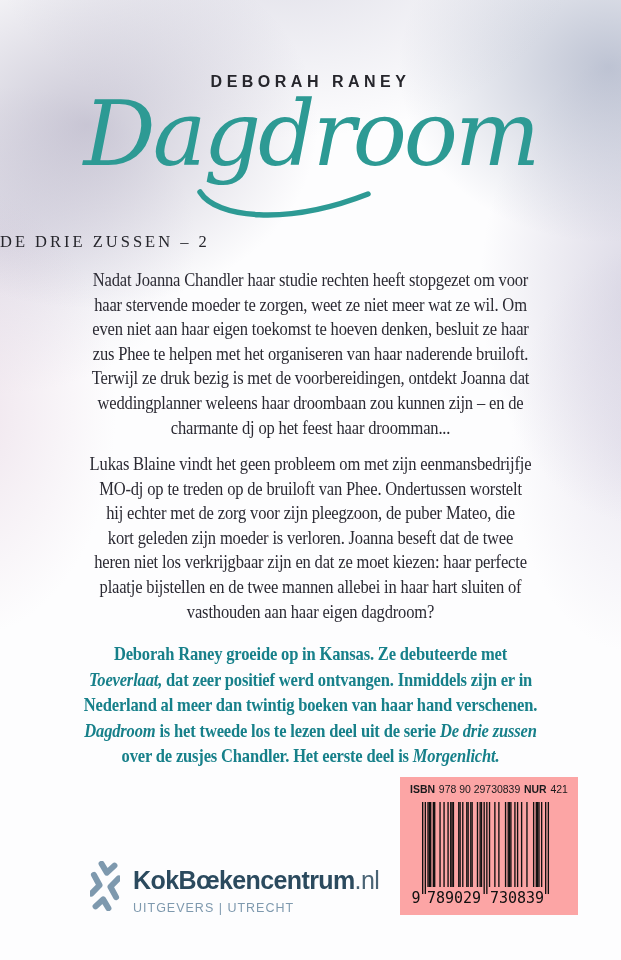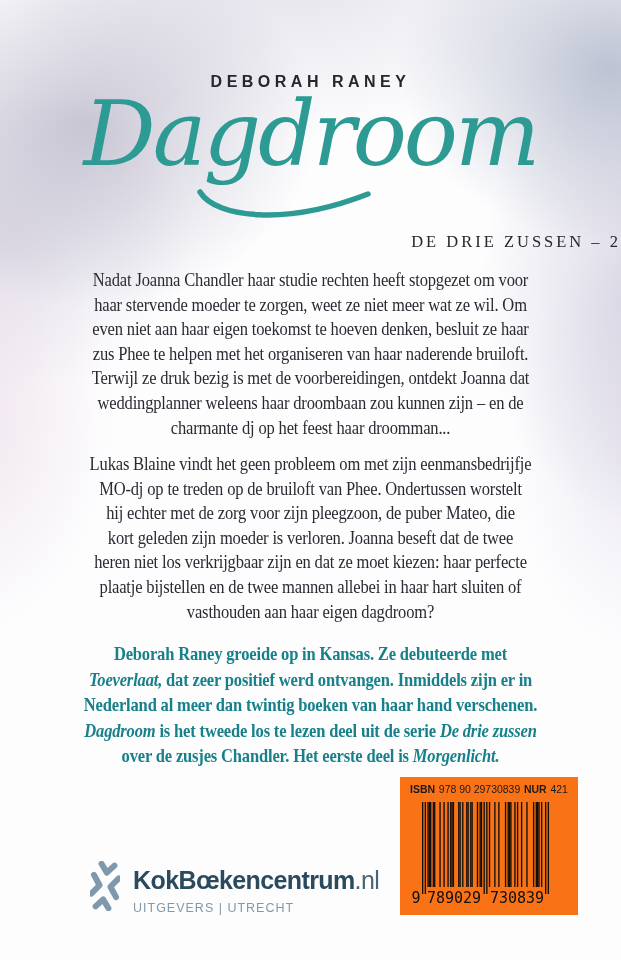--- a/index.html
+++ b/index.html
@@ -32,39 +32,39 @@
     font-family:"Liberation Sans",sans-serif;font-weight:700;
     font-size:16px;letter-spacing:4.5px;color:var(--ink);
   }
   .title{
     position:absolute;top:84px;left:0;width:100%;margin:0;text-align:center;
     font-family:"DejaVu Serif",serif;font-style:italic;font-weight:400;
     font-size:90px;line-height:1.1;letter-spacing:-3px;color:var(--title_teal);
   }
   .swash{position:absolute;top:186px;left:196px;}
   .series{
-    position:absolute;top:232px;left:0;width:100%;text-align:right;
+    position:absolute;top:232px;left:0;width:100%;text-align:left;
     font-size:16.5px;letter-spacing:3px;color:var(--ink);
   }
   .syn{
     position:absolute;left:0;width:621px;margin:0;text-align:center;
     white-space:pre-line;font-size:19px;line-height:24.6px;
     color:#2B2A33;transform:scaleX(0.87);transform-origin:50% 0;
     letter-spacing:-0.2px;
   }
   .p1{top:268px;}
   .p2{top:452px;}
   .bio{
     position:absolute;top:641px;left:0;width:621px;margin:0;text-align:center;
     white-space:pre-line;font-size:19px;line-height:25.6px;font-weight:700;
     color:var(--bio_teal);transform:scaleX(0.87);transform-origin:50% 0;
     letter-spacing:-0.2px;
   }
   .bio .it{font-style:italic;}
-  .isbn-box{position:absolute;left:400px;top:777px;width:178px;height:138px;background:#f97316;}
+  .isbn-box{position:absolute;left:400px;top:777px;width:178px;height:138px;background:#fca5a5;}
   .isbn-line{
     position:absolute;top:6px;left:0;width:100%;
     display:flex;justify-content:center;gap:4px;
     font-family:"Liberation Sans",sans-serif;font-size:11px;color:#1A1A1C;
     transform:scaleX(0.95);white-space:nowrap;
   }
   .isbn-line .b{font-weight:700;}
   .barcode-svg{position:absolute;left:12px;top:25px;}
   .barcode-svg text{
     font-family:"DejaVu Sans Mono",monospace;font-size:15px;fill:var(--barcode_ink);

